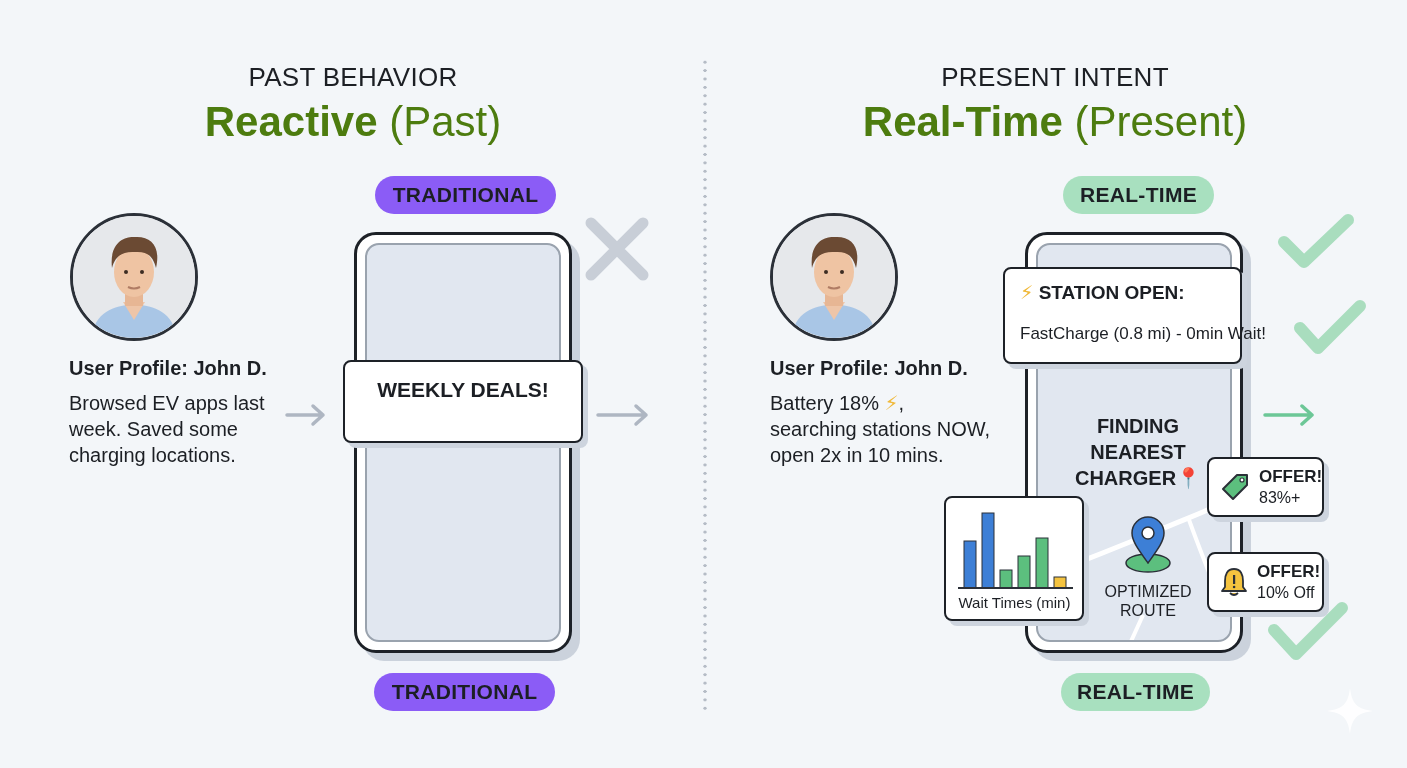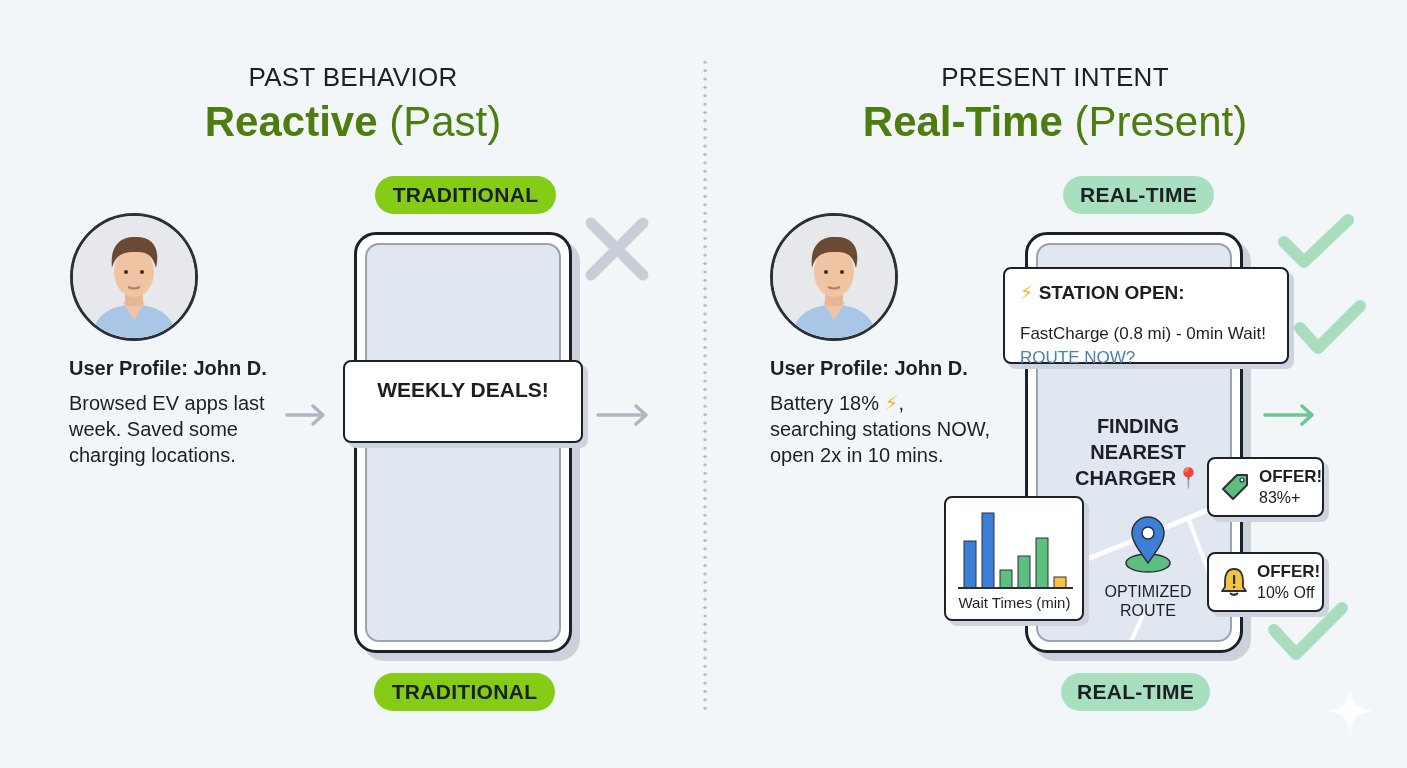--- a/index.html
+++ b/index.html
@@ -12,21 +12,21 @@
   .abs { position:absolute; }
   .kicker { font-size:26px; letter-spacing:0.3px; color:#1c1f24; text-align:center; white-space:nowrap; }
   .title { font-size:42px; color:#4d7c0f; text-align:center; white-space:nowrap; }
   .title b { font-weight:700; }
   .title span.light { font-weight:400; }
   .pill {
     height:38px; border-radius:19px; font-weight:700; font-size:21px;
     display:flex; align-items:center; justify-content:center; letter-spacing:0.3px;
     color:#1c1f24;
   }
-  .pill.gray { background:#84cc16; }
+  .pill.gray { background:#8b5cf6; }
   .pill.green { background:#a8e0bf; }
   .divider {
     left:703px; top:58px; width:4px; height:656px;
     background-image: radial-gradient(circle, #b5bcc6 1.6px, transparent 1.8px);
     background-size:4px 8.4px; background-repeat:repeat-y;
   }
   .avatar {
     width:128px; height:128px; border-radius:50%; border:3px solid #2b3038;
     background:#e9ebee; overflow:hidden; box-sizing:border-box;
   }
@@ -144,27 +144,26 @@
 <svg class="abs" style="left:1274px; top:210px;" width="84" height="64" viewBox="0 0 84 64">
   <path d="M10 32 L30 52 L74 10" stroke="#9bd8b4" stroke-width="12" fill="none" stroke-linecap="round" stroke-linejoin="round" opacity="0.85"></path>
 </svg>
 <svg class="abs" style="left:1290px; top:296px;" width="80" height="64" viewBox="0 0 80 64">
   <path d="M10 32 L28 52 L70 10" stroke="#9bd8b4" stroke-width="12" fill="none" stroke-linecap="round" stroke-linejoin="round" opacity="0.85"></path>
 </svg>
 <svg class="abs" style="left:1262px; top:596px;" width="90" height="70" viewBox="0 0 90 70">
   <path d="M12 34 L34 58 L80 12" stroke="#9bd8b4" stroke-width="12" fill="none" stroke-linecap="round" stroke-linejoin="round" opacity="0.85"></path>
 </svg>
 
-<div class="abs card" style="left:1003px; top:267px; width:286px; height:97px; padding:12px 16px 0 15px;">
+<div class="abs card" style="left:1003px; top:267px; width:239px; height:97px; padding:12px 16px 0 15px;">
   <div style="font-weight:700; font-size:19px; white-space:nowrap;">
     <span style="color:#f0b93a;">⚡</span>
     <span>STATION OPEN:</span>
   </div>
   <div style="font-size:17px; margin-top:20px; white-space:nowrap;">FastCharge (0.8 mi) - 0min Wait!</div>
-  <div style="font-size:17px; margin-top:4px; color:#4a7fb5; cursor:pointer;">ROUTE NOW?</div>
 </div>
 
 <svg class="abs" style="left:1262px; top:403px;" width="56" height="24" viewBox="0 0 56 24">
   <path d="M3 12 H50 M40 3 L50 12 L40 21" stroke="#6cc797" stroke-width="3.5" fill="none" stroke-linecap="round" stroke-linejoin="round"></path>
 </svg>
 
 <div class="abs card" style="left:1207px; top:457px; width:117px; height:60px; display:flex; align-items:center;">
   <svg width="32" height="32" viewBox="0 0 32 32" style="margin-left:10px; flex:none;">
     <path d="M4 18 L18 4 L28 4 L28 14 L14 28 Z" fill="#5cbf7e" stroke="#2b3038" stroke-width="2" stroke-linejoin="round"></path>
     <circle cx="23" cy="9" r="2" fill="#ffffff" stroke="#2b3038" stroke-width="1.2"></circle>

